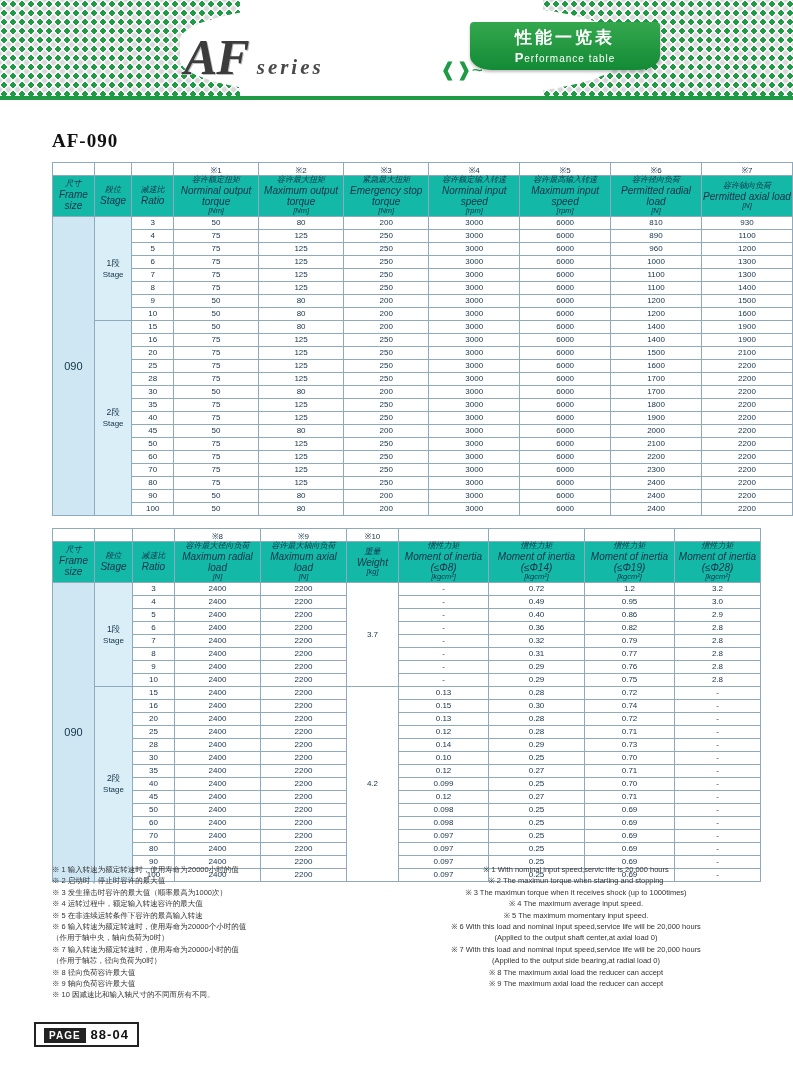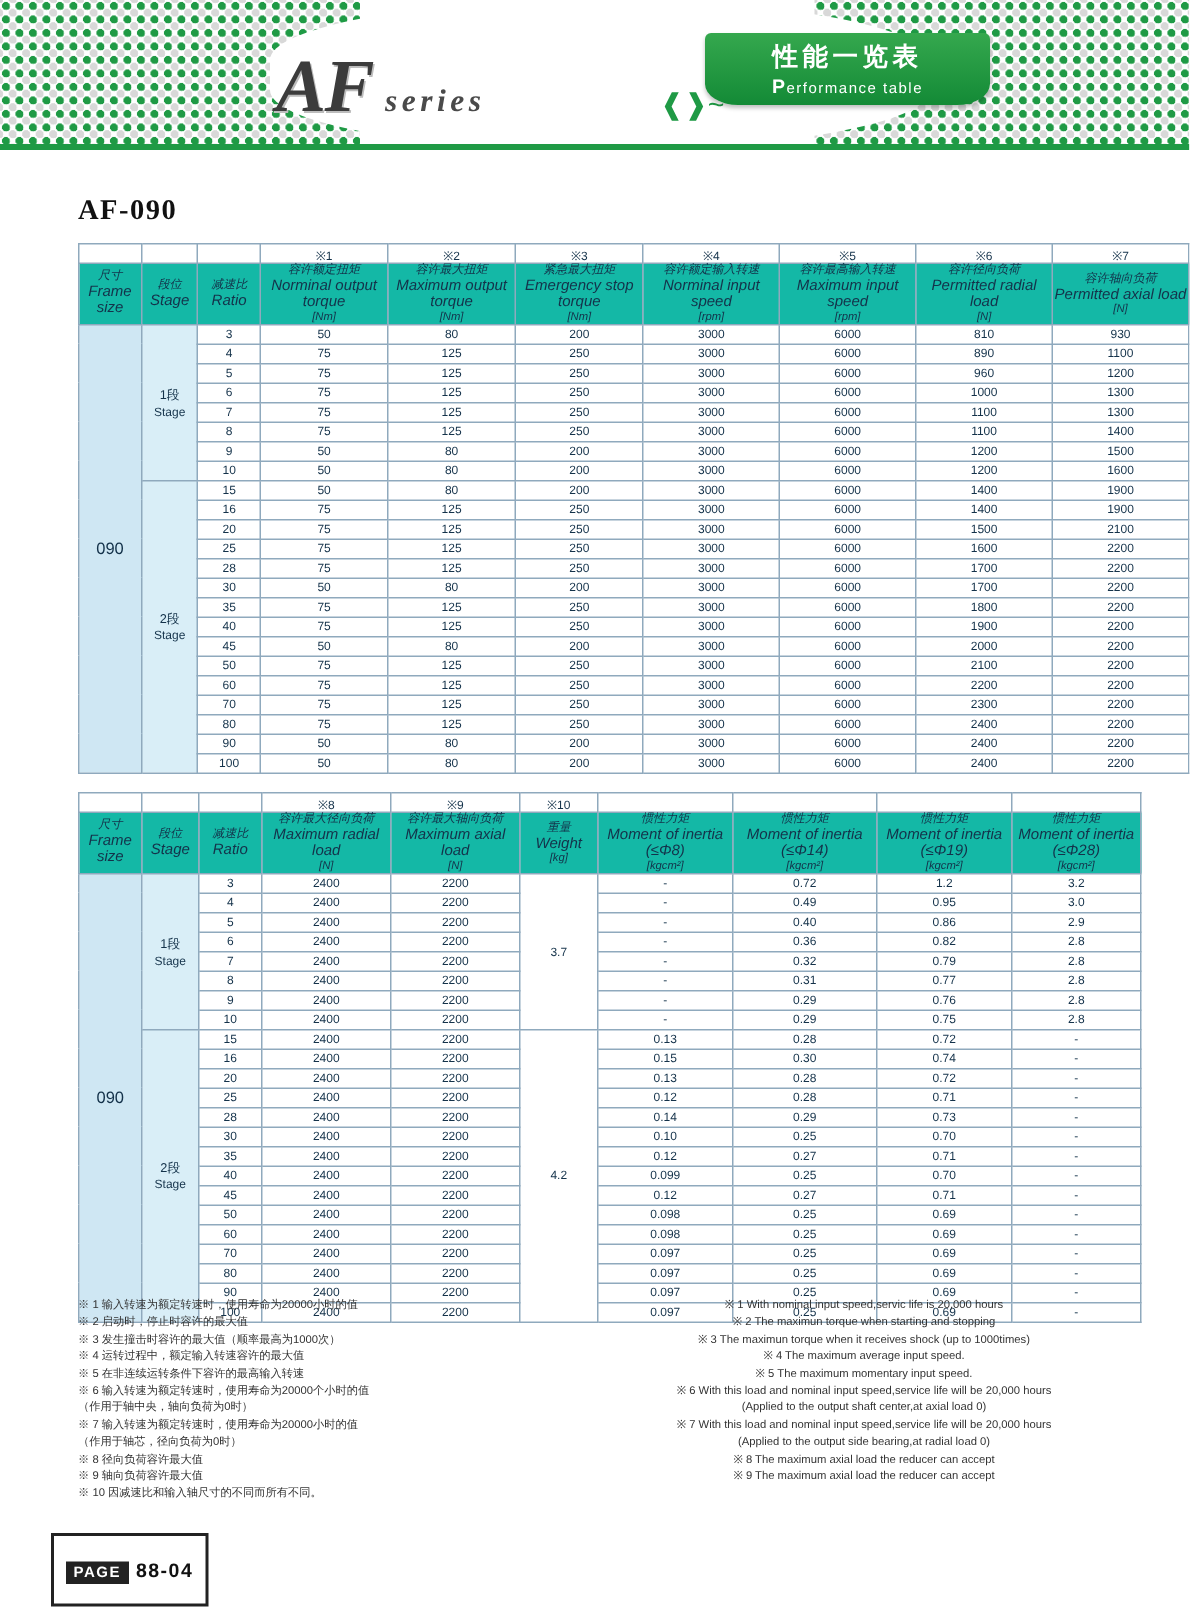--- a/index.html
+++ b/index.html
@@ -114,21 +114,21 @@
   }
   .notes .col{float:left;}
   .notes .left{width:340px;}
   .notes .right{width:352px;margin-left:8px;text-align:center;}
   .notes div.ln{white-space:nowrap;}
 
   
   .page-box{
     position:absolute;left:34px;top:1022px;
     border:2px solid #222;background:#fff;
-    padding:15px 8px;font-size:13px;font-weight:bold;color:#111;
+    padding:3px 8px;font-size:13px;font-weight:bold;color:#111;
     letter-spacing:1px;
   }
   .page-box .lbl{
     background:#222;color:#fff;padding:2px 5px;margin-right:5px;font-size:10px;
   }
 </style>
 </head>
 <body>
 
 <div class="banner">

